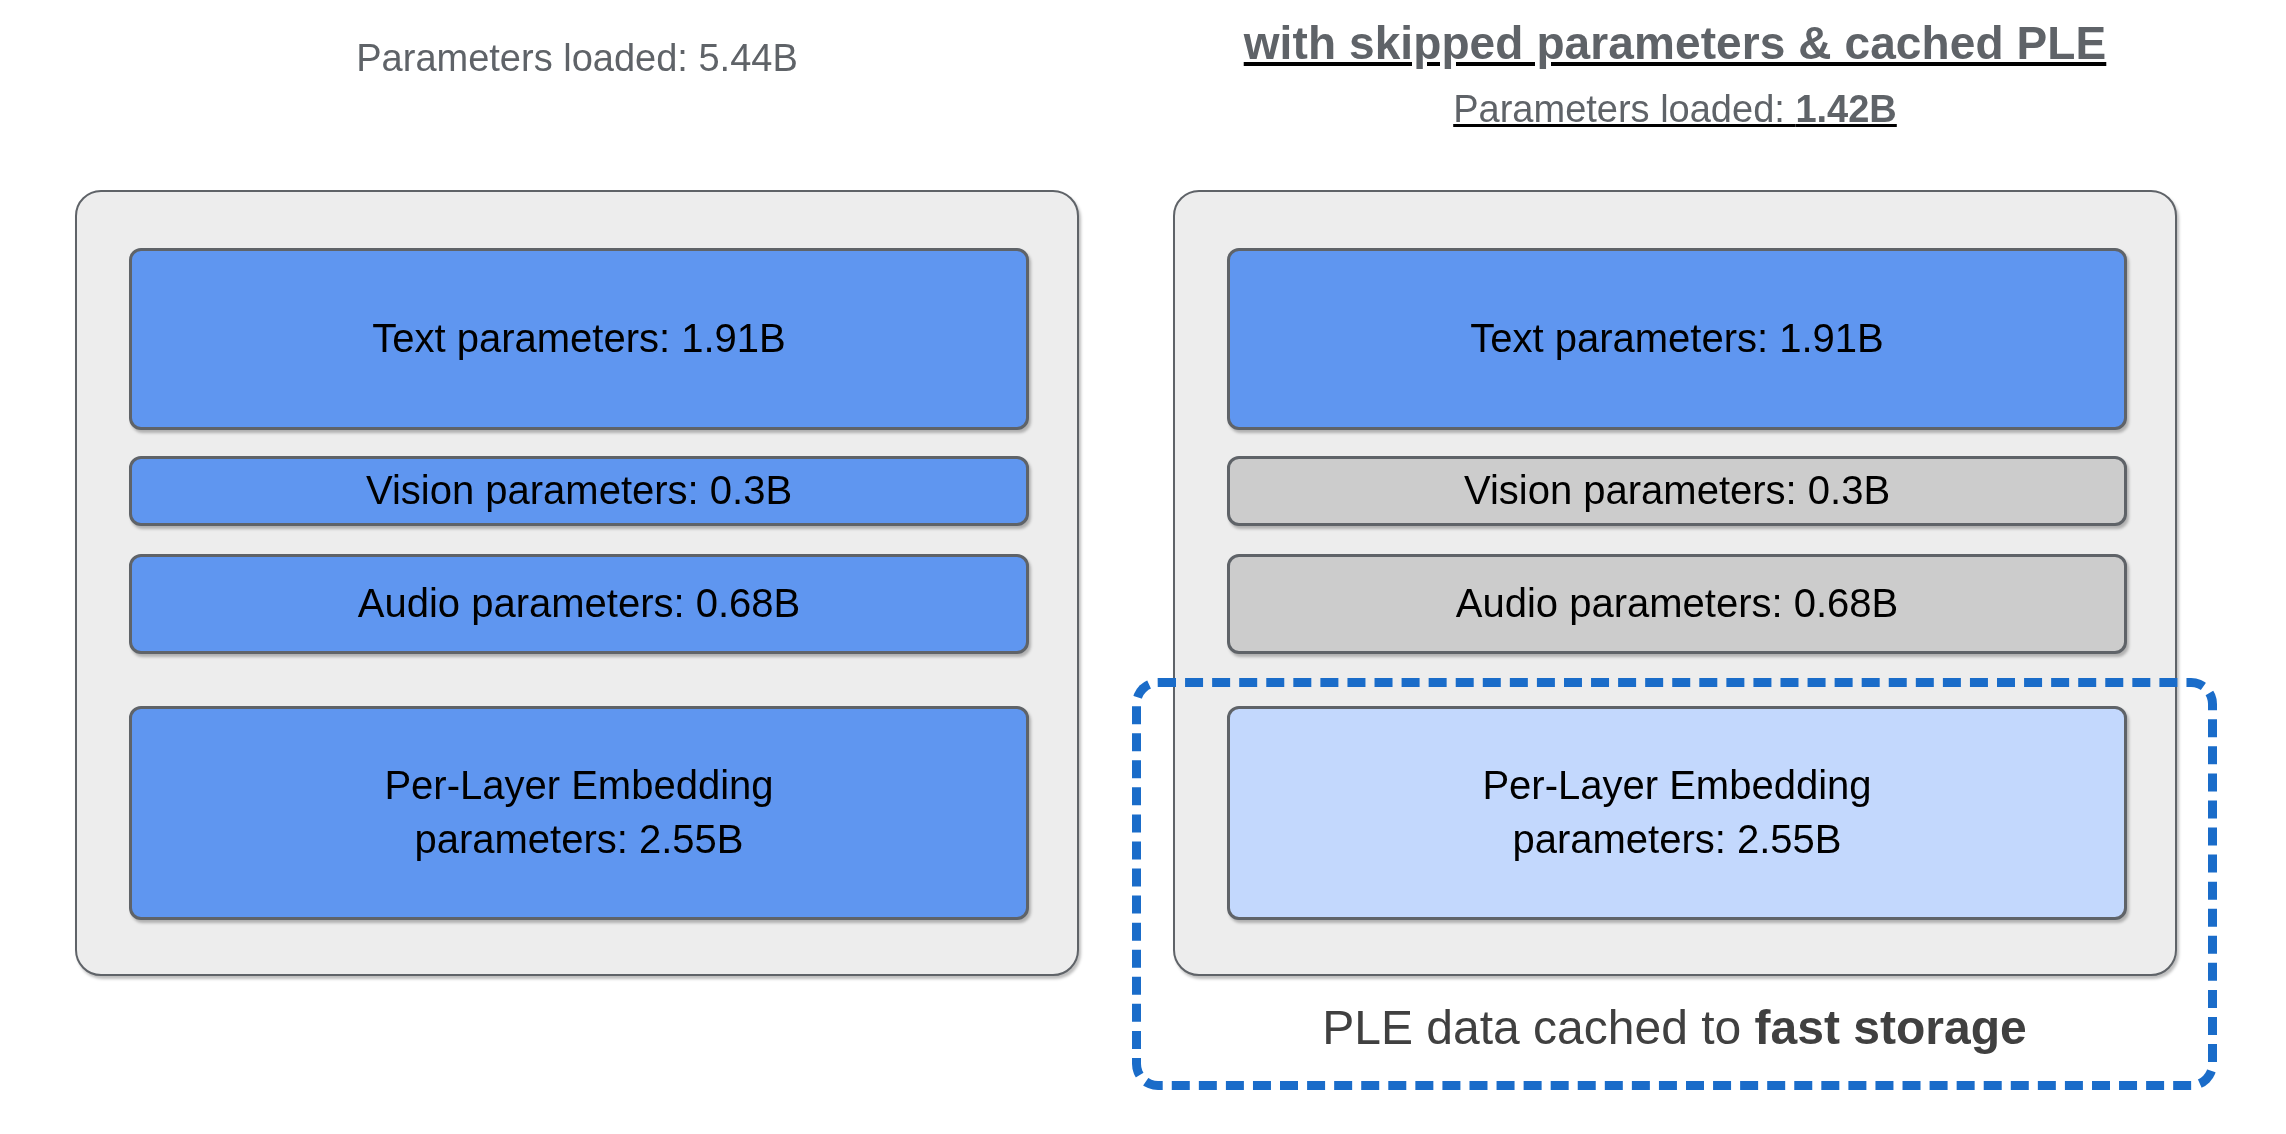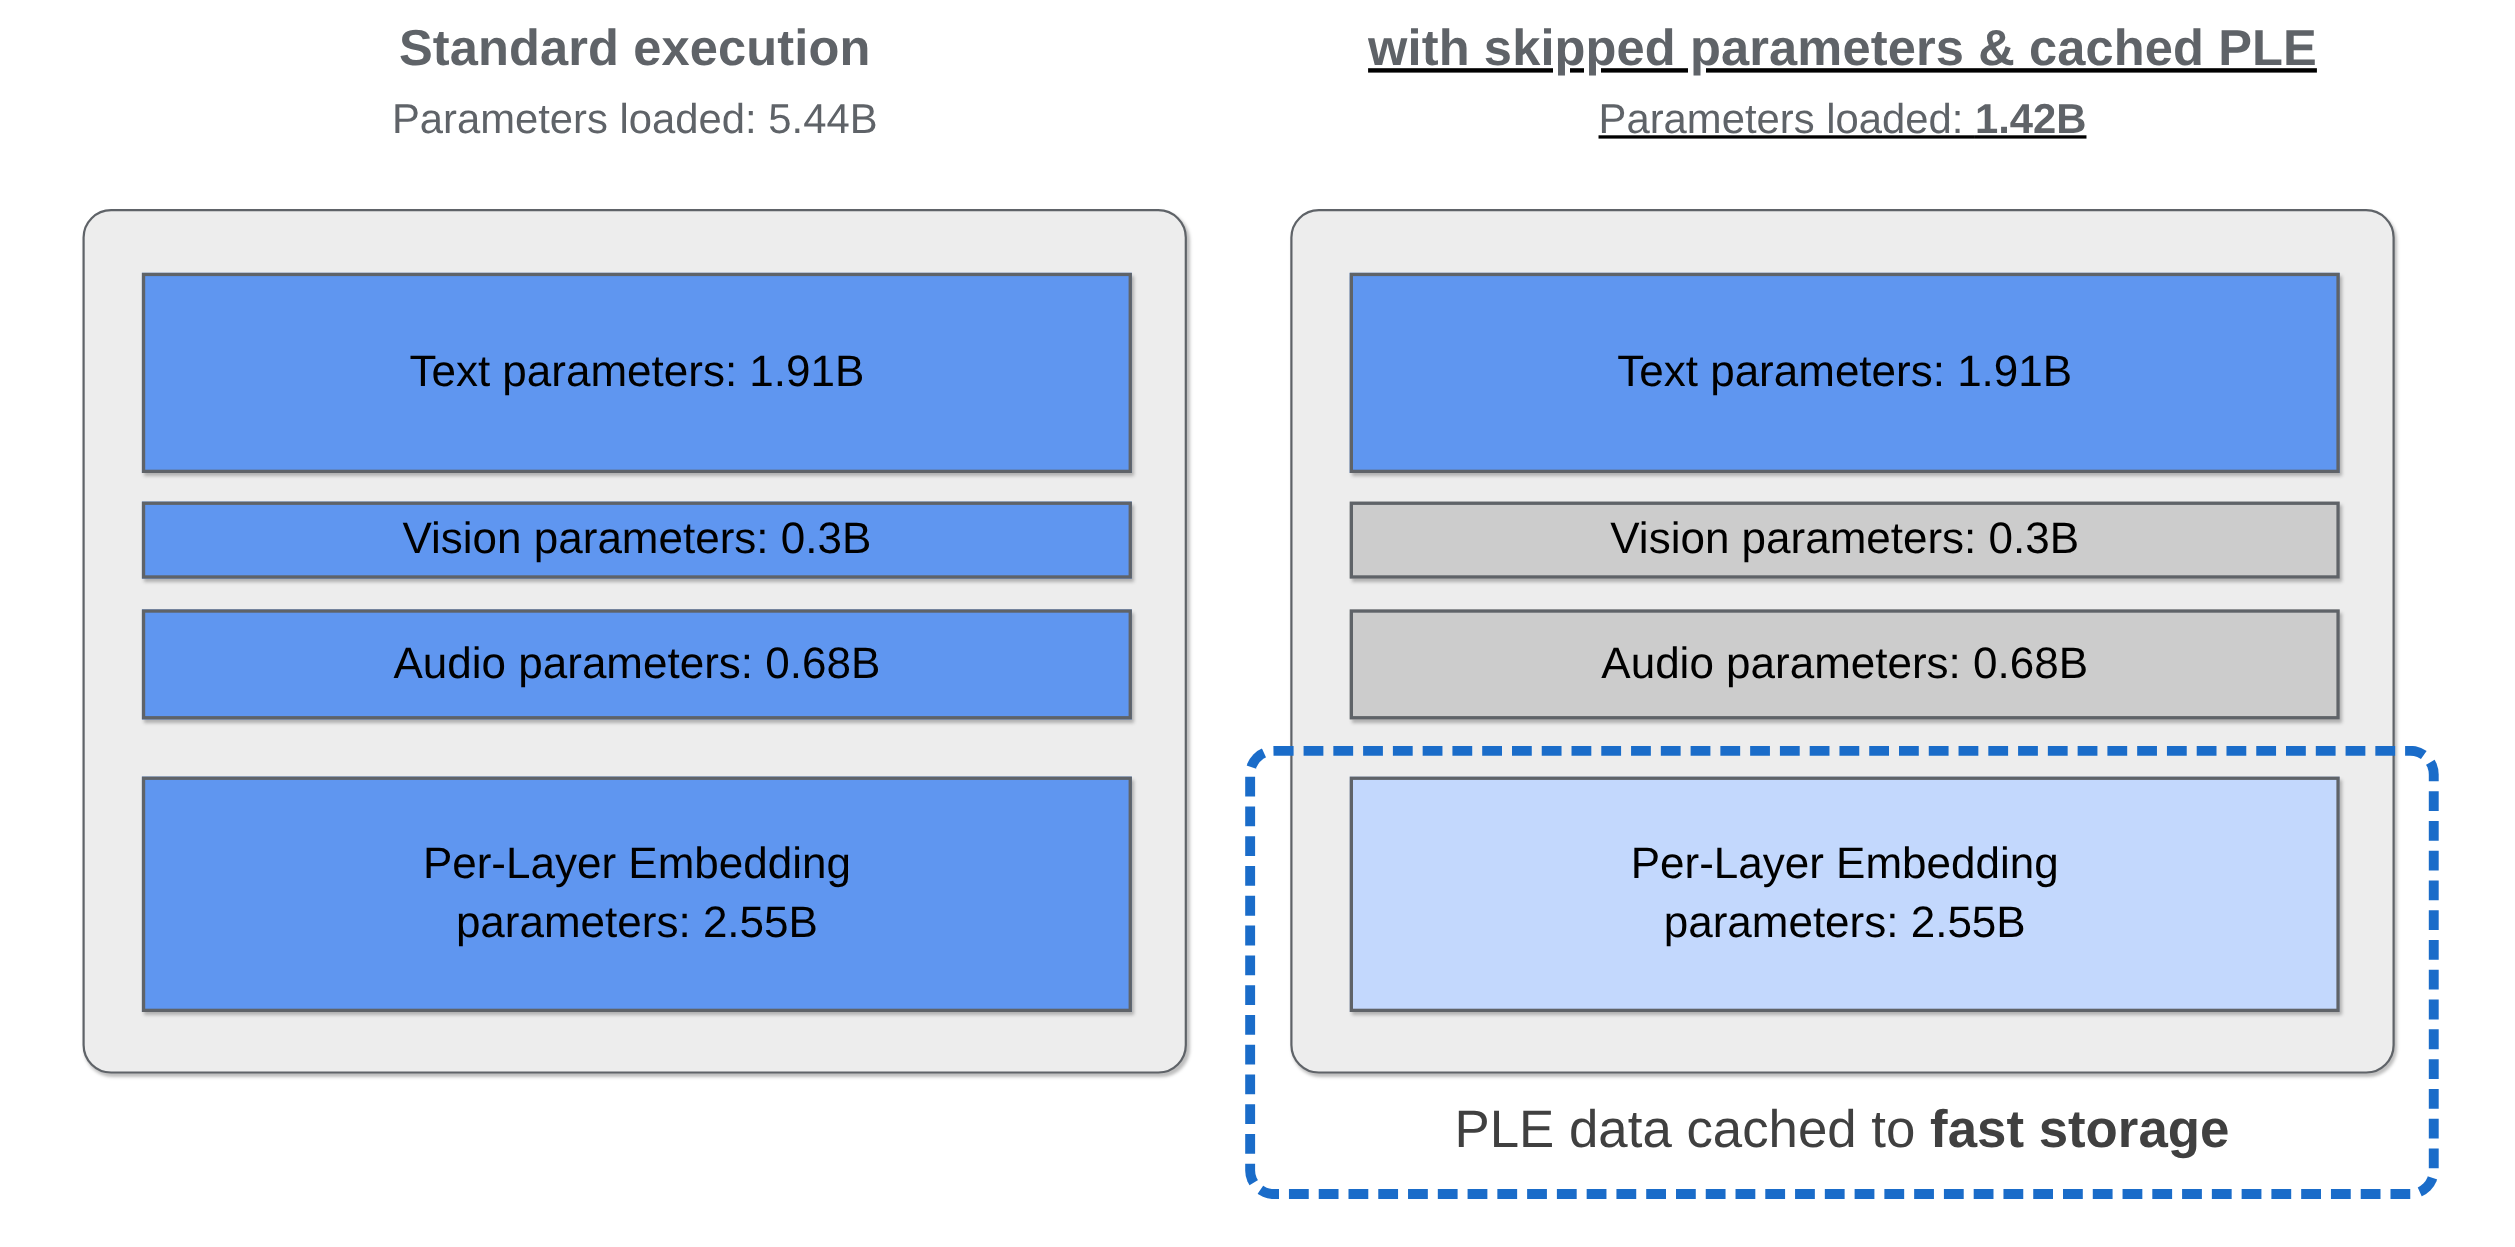--- a/index.html
+++ b/index.html
@@ -53,21 +53,21 @@
     border-radius: 26px;
     box-sizing: border-box;
     box-shadow: 2px 3px 3px rgba(0,0,0,0.26);
   }
 
   
   .pbox {
     position: absolute;
     box-sizing: border-box;
     border: 3px solid #5f6368;
-    border-radius: 0;
+    border-radius: 12px;
     display: flex;
     align-items: center;
     justify-content: center;
     text-align: center;
     font-size: 40px;
     color: #000000;
     line-height: 1.34;
     box-shadow: 2px 3px 3px rgba(0,0,0,0.26);
     padding: 0 10px;
   }
@@ -92,21 +92,20 @@
     white-space: nowrap;
   }
   .cache-caption b { font-weight: bold; }
 </style>
 </head>
 <body>
 
 <div class="stage">
 
   <div class="col-header" style="left:75px; top:18px; width:1004px;">
-    <div class="col-title">Standard execution</div>
     <div class="col-subtitle">
       <span>Parameters loaded: </span><span>5.44B</span>
     </div>
   </div>
 
   <div class="panel" style="left:75px; top:190px; width:1004px; height:786px;">
 
     <div class="pbox blue" style="left:52px; top:56px; width:900px; height:182px;">
       <span>Text parameters: 1.91B</span>
     </div>

